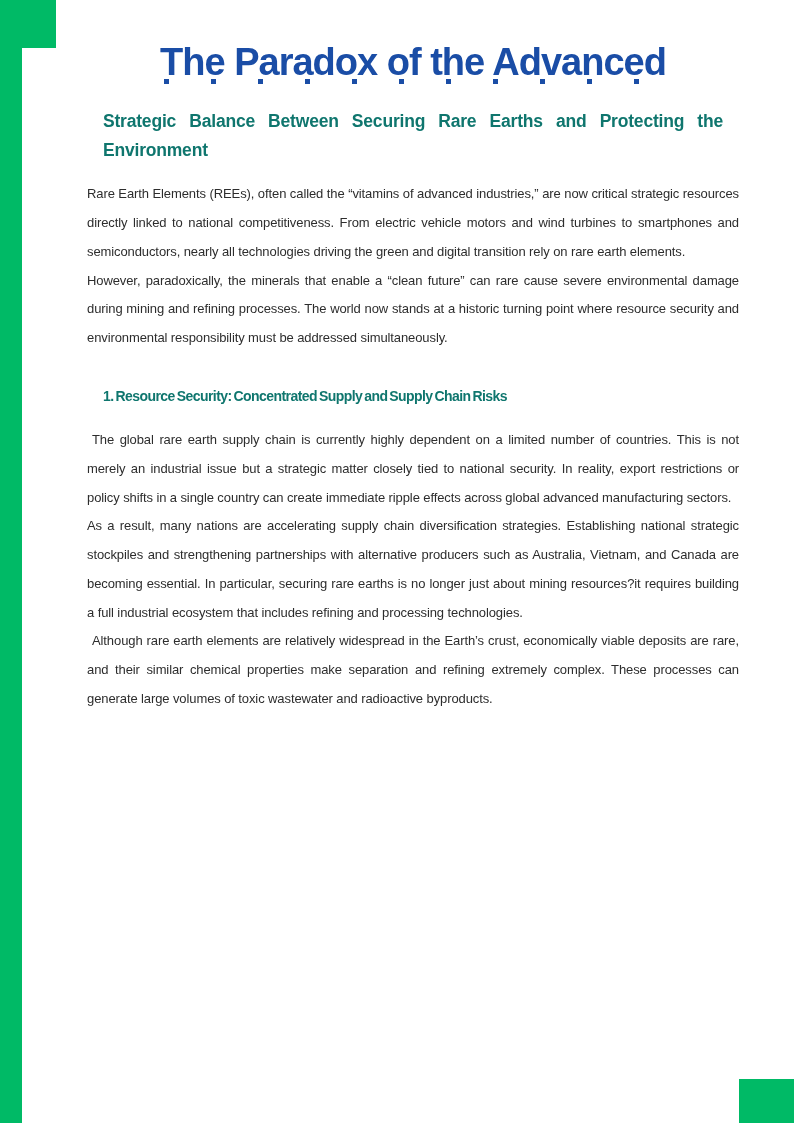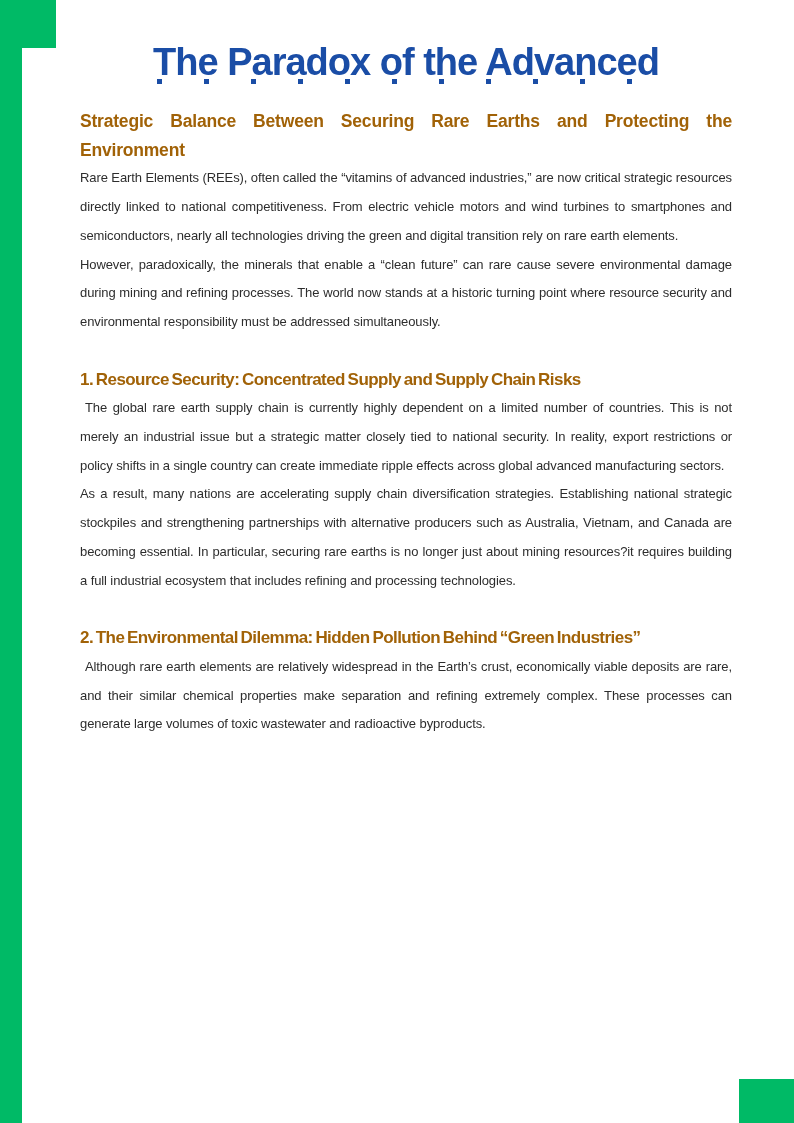--- a/index.html
+++ b/index.html
@@ -13,21 +13,21 @@
   }
 
   
   .accent { position: absolute; background: #00ba66; }
   .accent-top-block { left: 0; top: 0; width: 56px; height: 48px; }
   .accent-left-strip { left: 0; top: 0; width: 22px; height: 1123px; }
   .accent-bottom-right { right: 0; bottom: 0; width: 55px; height: 44px; }
 
   .content {
     position: absolute;
-    left: 80px;
+    left: 87px;
     top: 0;
     width: 652px;
     padding-top: 36px;
   }
 
   
   .doc-title {
     margin: 0 0 18px 0;
     text-align: center;
     color: #1a4da6;
@@ -47,34 +47,34 @@
     position: absolute;
     left: 6px;
     right: 6px;
     bottom: 5px;
     height: 5px;
     background: repeating-linear-gradient(90deg, #1a4da6 0 5px, transparent 5px 47px);
   }
 
   
   .section-heading {
-    margin: 0;
-    color: #a16207;
+    margin: 16px;
+    color: #0f766e;
     font-size: 17.5px;
     font-weight: 700;
     line-height: 28.7px;
     text-align: justify;
     letter-spacing: -0.2px;
   }
   .section { margin: 0; }
   .section + .section .section-heading {
     margin-top: 29px;
   }
   .section-heading.tight {
-    font-size: 17px;
+    font-size: 14px;
     letter-spacing: -0.55px;
     word-spacing: -1.5px;
   }
 
   
   .para {
     margin: 0;
     color: #2d2d2d;
     font-size: 13px;
     line-height: 28.7px;
@@ -102,17 +102,16 @@
     <p class="para">However, paradoxically, the minerals that enable a “clean future” can rare cause severe environmental damage during mining and refining processes. The world now stands at a historic turning point where resource security and environmental responsibility must be addressed simultaneously.</p>
   </div>
 
   <div class="section">
     <h2 class="section-heading tight">1. Resource Security: Concentrated Supply and Supply Chain Risks</h2>
     <p class="para indent">The global rare earth supply chain is currently highly dependent on a limited number of countries. This is not merely an industrial issue but a strategic matter closely tied to national security. In reality, export restrictions or policy shifts in a single country can create immediate ripple effects across global advanced manufacturing sectors.</p>
     <p class="para">As a result, many nations are accelerating supply chain diversification strategies. Establishing national strategic stockpiles and strengthening partnerships with alternative producers such as Australia, Vietnam, and Canada are becoming essential. In particular, securing rare earths is no longer just about mining resources?it requires building a full industrial ecosystem that includes refining and processing technologies.</p>
   </div>
 
   <div class="section">
-    <h2 class="section-heading tight">2. The Environmental Dilemma: Hidden Pollution Behind “Green Industries”</h2>
     <p class="para indent">Although rare earth elements are relatively widespread in the Earth’s crust, economically viable deposits are rare, and their similar chemical properties make separation and refining extremely complex. These processes can generate large volumes of toxic wastewater and radioactive byproducts.</p>
   </div>
 
 </div>
 
 </body></html>

